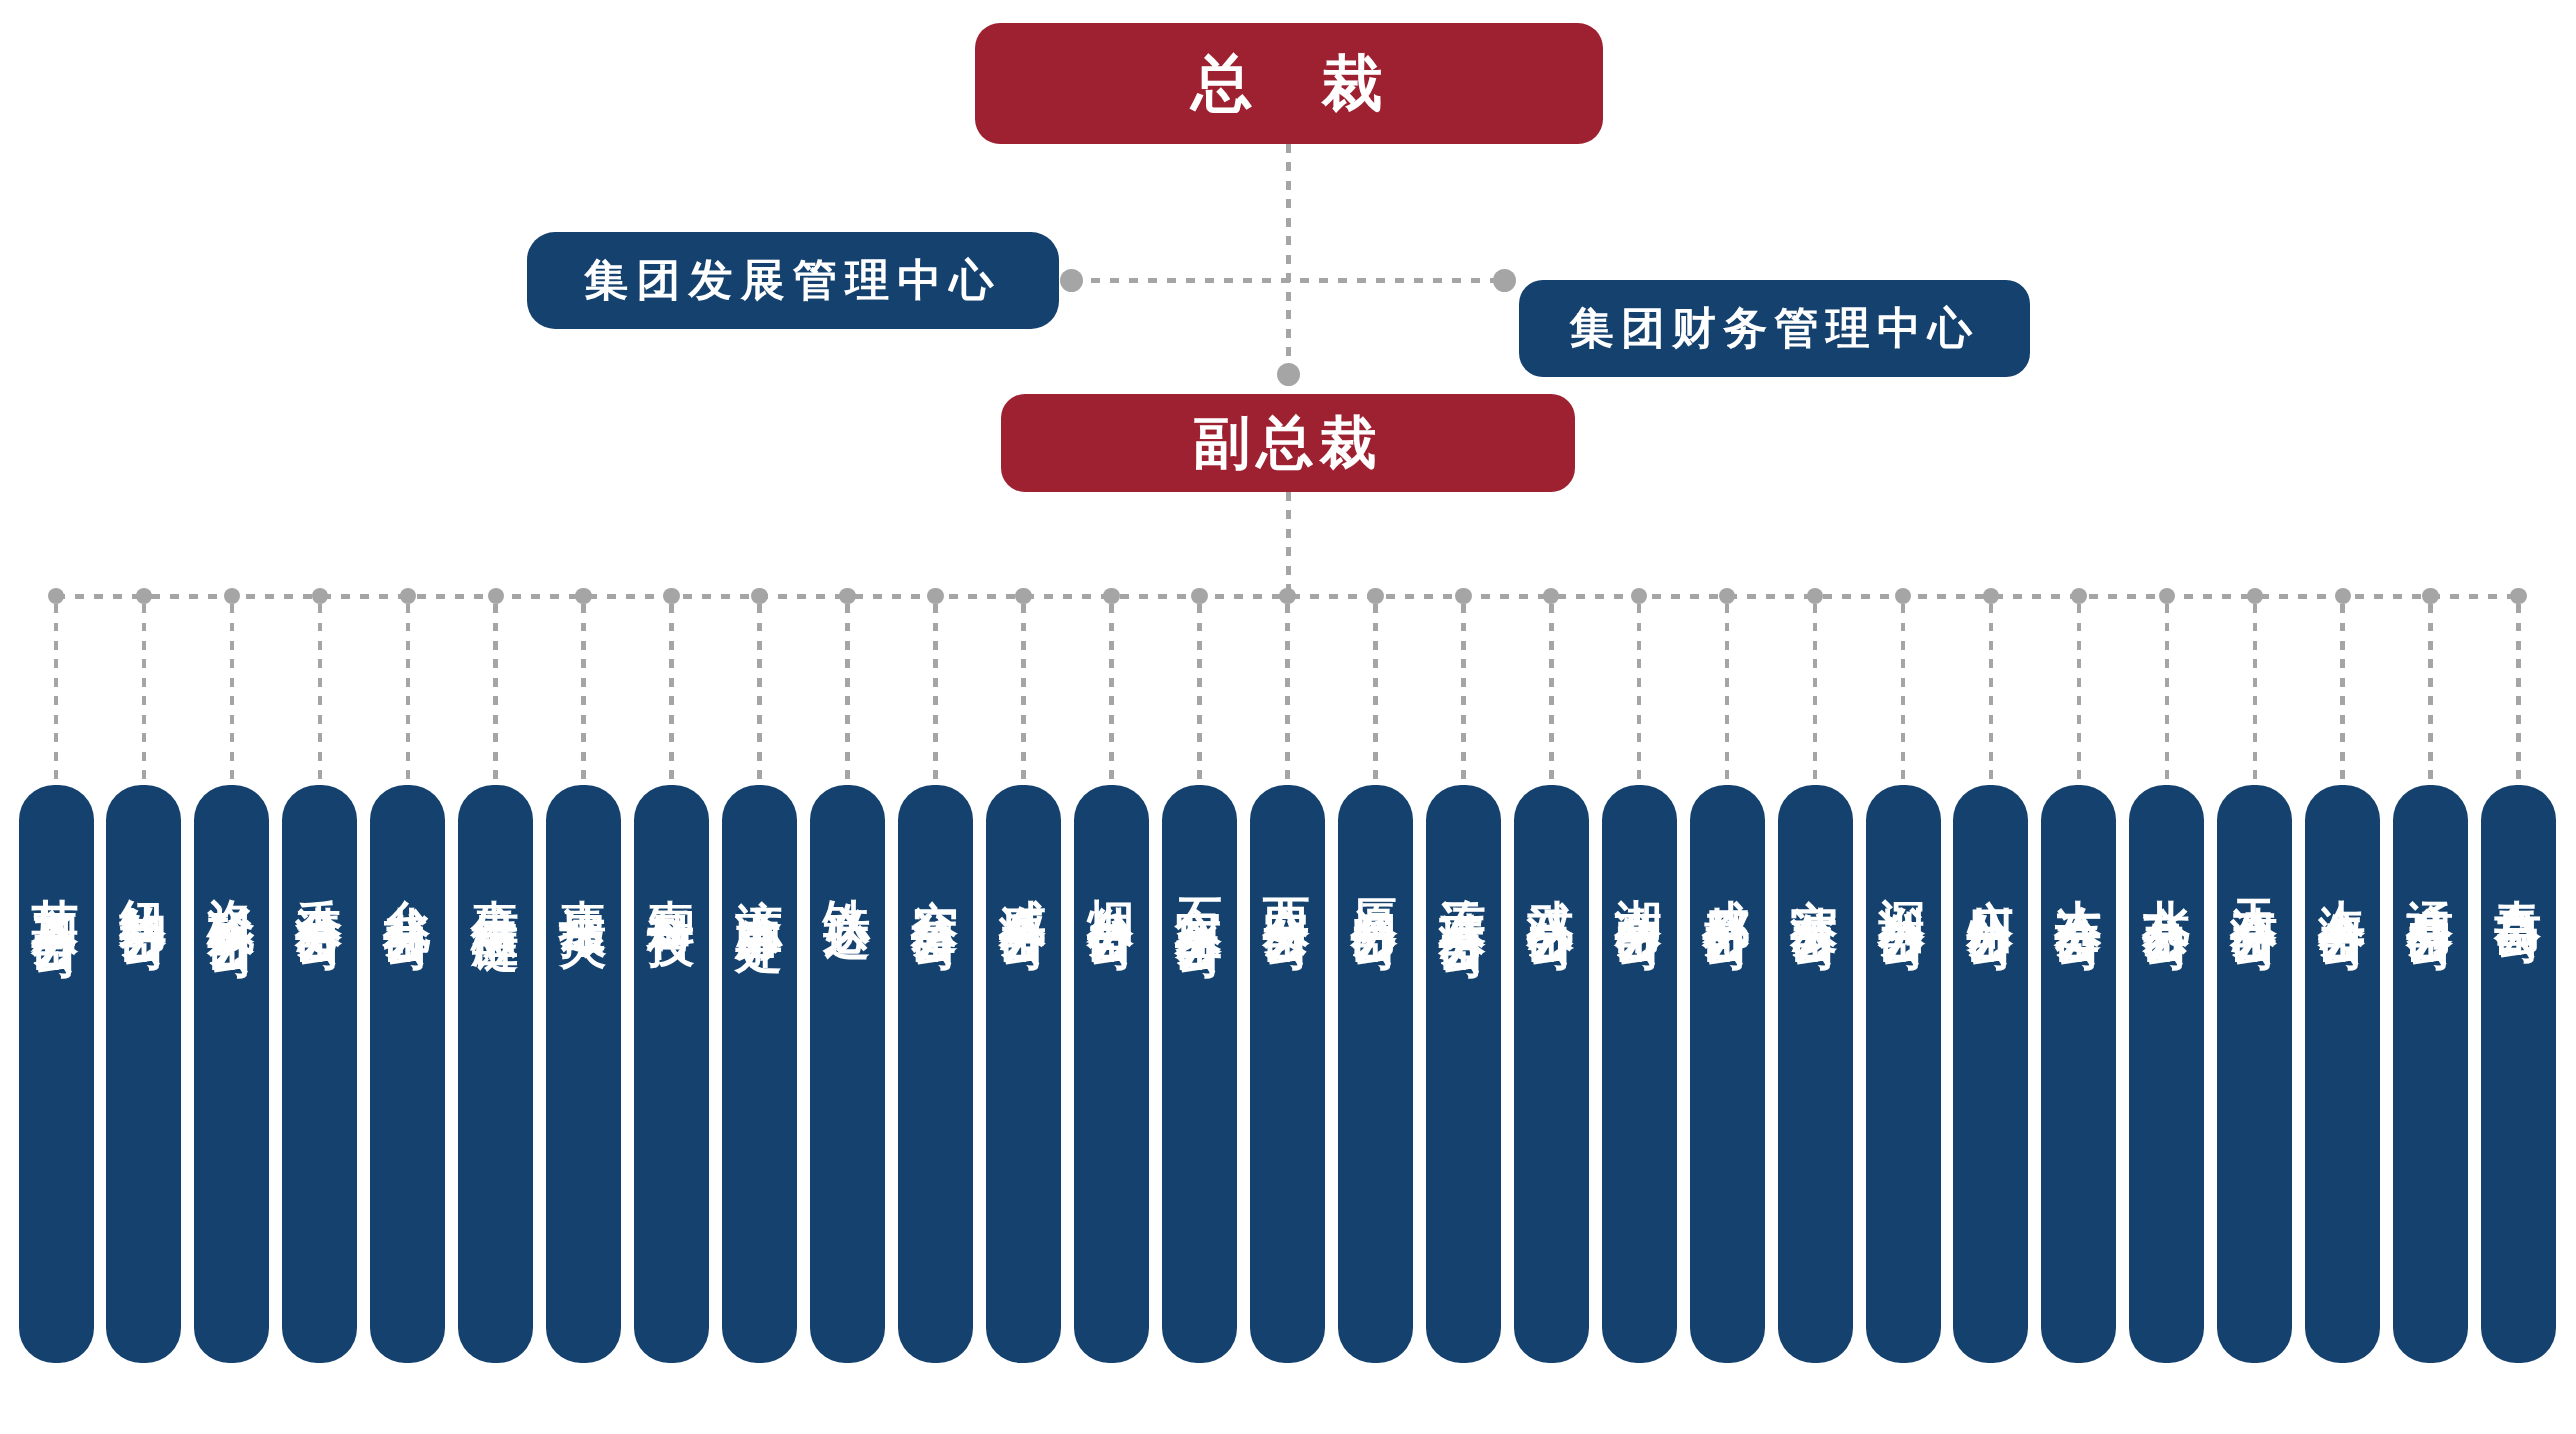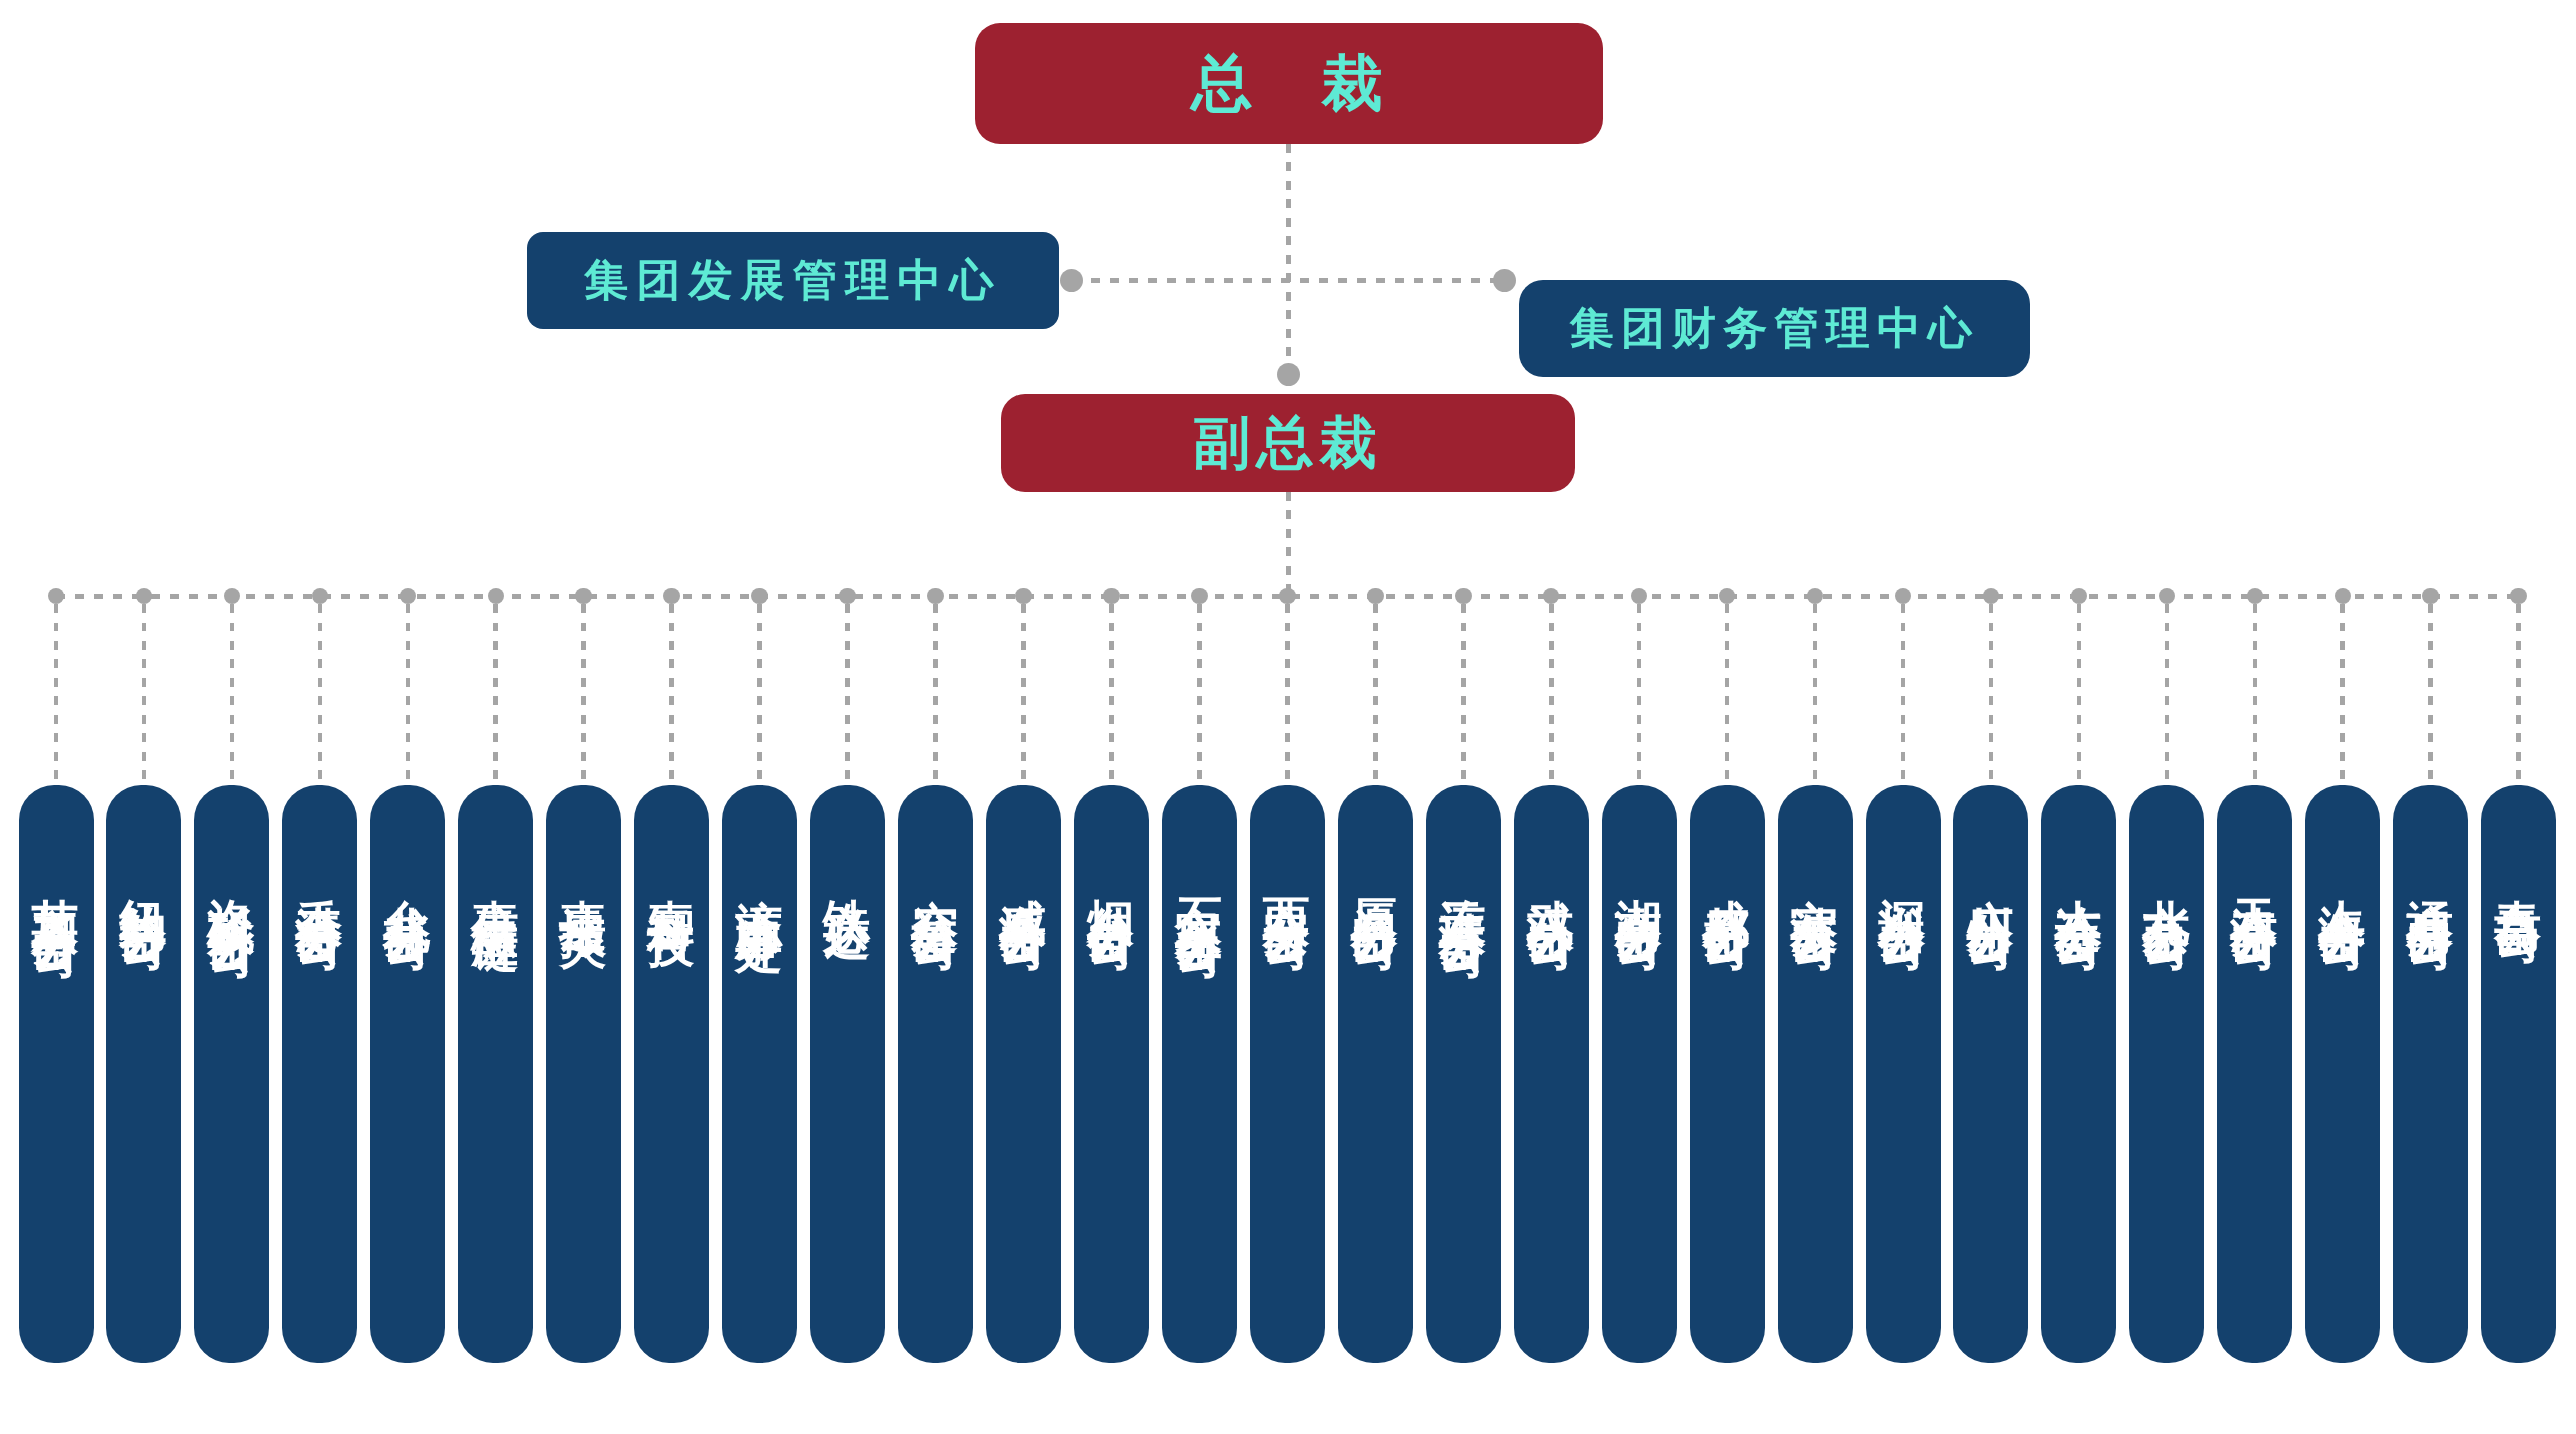--- a/index.html
+++ b/index.html
@@ -6,27 +6,27 @@
   .canvas{
     position:relative;
     width:2576px;height:1435px;
     background:#fff;
     overflow:hidden;
     font-family:"Liberation Sans","DejaVu Sans",sans-serif;
   }
   .box{
     position:absolute;
     display:flex;align-items:center;justify-content:center;
-    color:#5eead4;font-weight:700;
+    color:#ffffff;font-weight:700;
     box-sizing:border-box;
   }
   .box-red{background:var(--red);}
   .box-navy{background:var(--navy);}
   .president{left:975px;top:23px;width:628px;height:121px;border-radius:25px;font-size:61px;letter-spacing:4.1px;}
-  .center-dev{left:527px;top:232px;width:532px;height:97px;border-radius:16px;font-size:44px;letter-spacing:8.2px;}
+  .center-dev{left:527px;top:232px;width:532px;height:97px;border-radius:28px;font-size:44px;letter-spacing:8.2px;}
   .center-fin{left:1519px;top:232px;width:511px;height:97px;border-radius:24px;font-size:44px;letter-spacing:7.2px;margin-top:48px;}
   .vp{left:1001px;top:394px;width:574px;height:98px;border-radius:24px;font-size:57px;letter-spacing:6.2px;}
 
   
   .hdash{position:absolute;height:4.6px;background:repeating-linear-gradient(90deg,var(--gray) 0 9.3px,transparent 9.3px 19px);}
   .vdash{position:absolute;width:4.6px;background:repeating-linear-gradient(180deg,var(--gray) 0 8.8px,transparent 8.8px 18.5px);}
   .dot{position:absolute;border-radius:50%;background:var(--gray);}
 
   
   .trunk-top{left:1286px;top:144px;height:219px;}

